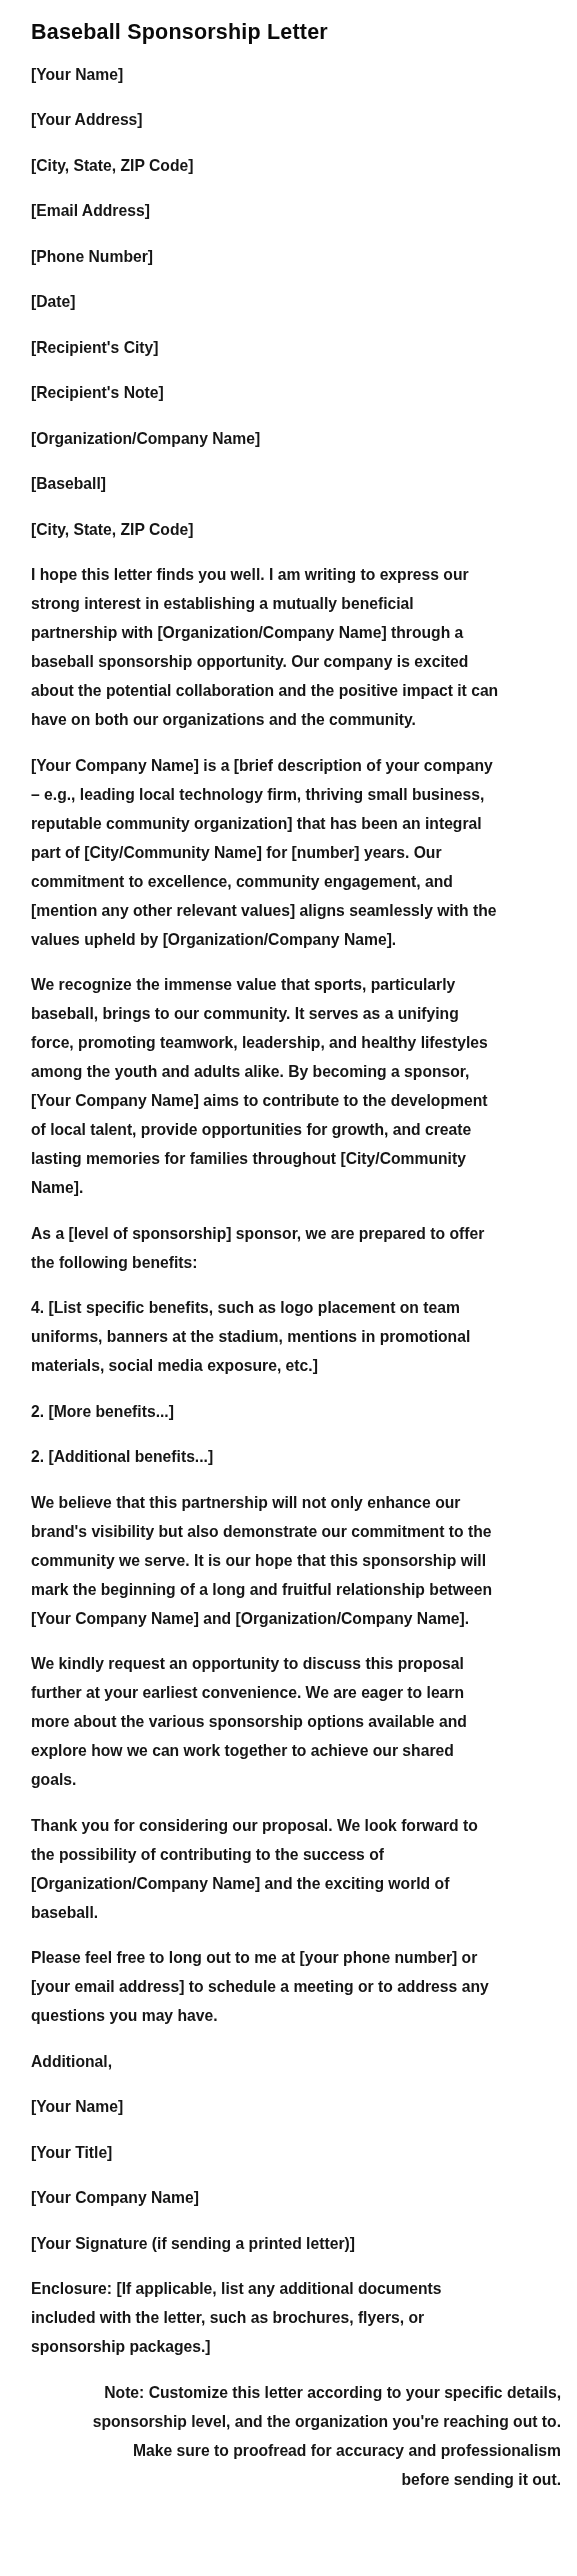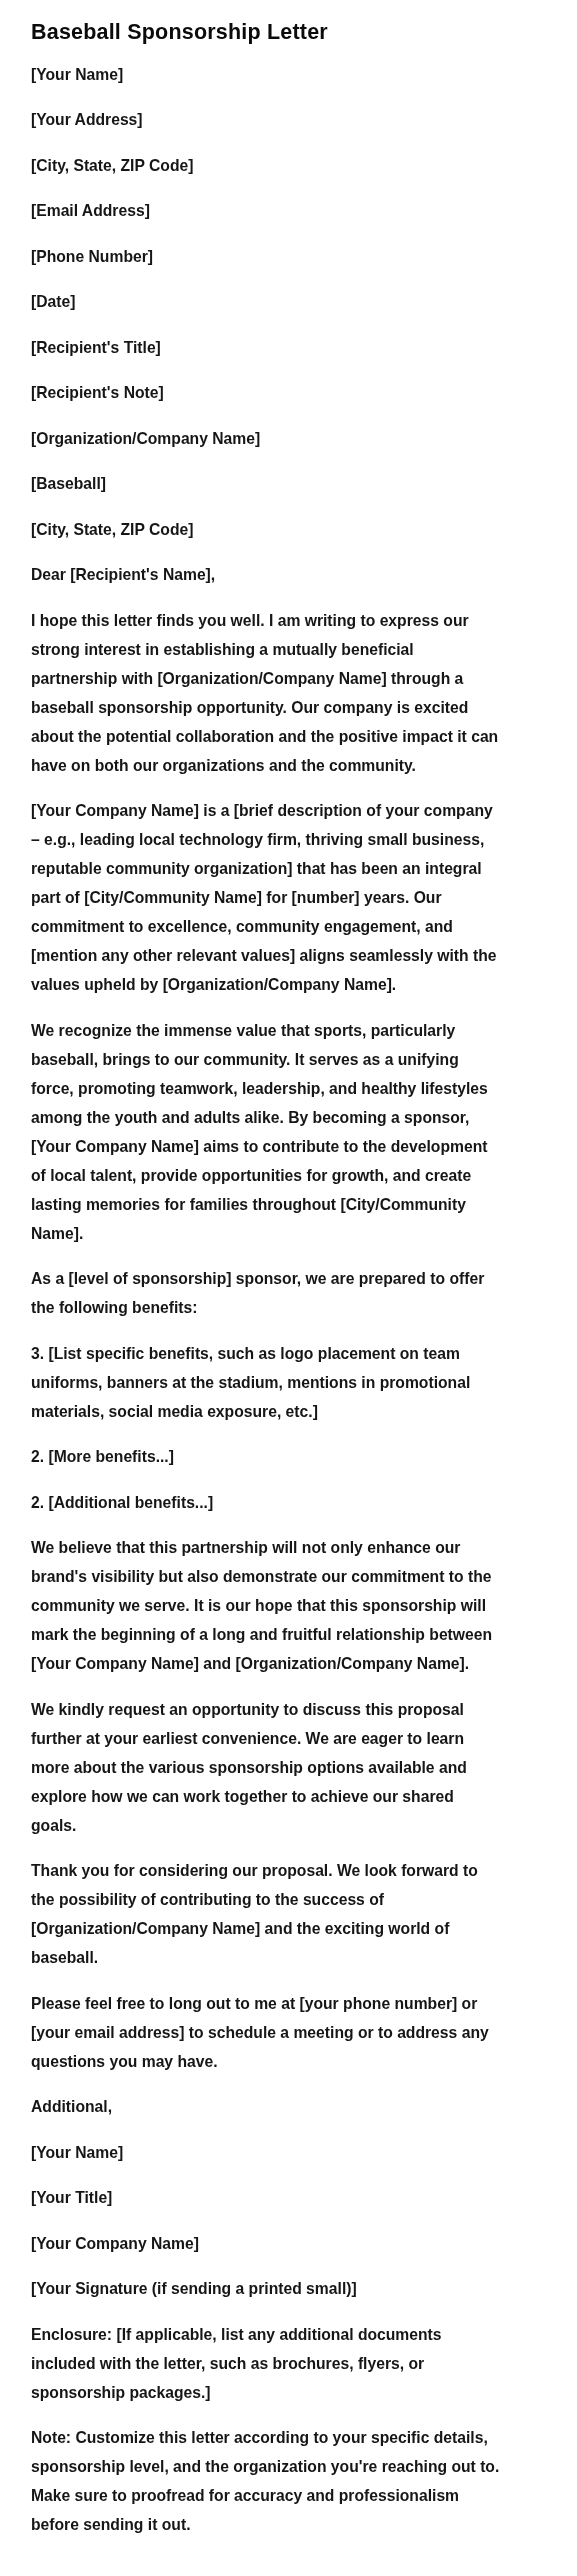--- a/index.html
+++ b/index.html
@@ -27,40 +27,39 @@
   }
   .para {
     font-size: 15.7px;
     line-height: 29px;
     font-weight: 700;
     color: #161616;
     white-space: pre-line;
     margin-bottom: 16.5px;
     max-width: 530px;
   }
-  .para:last-child { margin-bottom: 10px; }
+  .para:last-child { margin-bottom: 10px; text-align: right; }
 </style>
 </head>
 <body>
 
 <div class="page">
   <h1 class="doc-title">Baseball Sponsorship Letter</h1>
   <div class="letter-body">
       <p class="para">[Your Name]</p>
       <p class="para">[Your Address]</p>
       <p class="para">[City, State, ZIP Code]</p>
       <p class="para">[Email Address]</p>
       <p class="para">[Phone Number]</p>
       <p class="para">[Date]</p>
-      <p class="para">[Recipient's Title]</p>
+      <p class="para">[Recipient's City]</p>
       <p class="para">[Recipient's Note]</p>
       <p class="para">[Organization/Company Name]</p>
       <p class="para">[Baseball]</p>
       <p class="para">[City, State, ZIP Code]</p>
-      <p class="para">Dear [Recipient's Name],</p>
       <p class="para">I hope this letter finds you well. I am writing to express our
 strong interest in establishing a mutually beneficial
 partnership with [Organization/Company Name] through a
 baseball sponsorship opportunity. Our company is excited
 about the potential collaboration and the positive impact it can
 have on both our organizations and the community.</p>
       <p class="para">[Your Company Name] is a [brief description of your company
 – e.g., leading local technology firm, thriving small business,
 reputable community organization] that has been an integral
 part of [City/Community Name] for [number] years. Our
@@ -70,21 +69,21 @@
       <p class="para">We recognize the immense value that sports, particularly
 baseball, brings to our community. It serves as a unifying
 force, promoting teamwork, leadership, and healthy lifestyles
 among the youth and adults alike. By becoming a sponsor,
 [Your Company Name] aims to contribute to the development
 of local talent, provide opportunities for growth, and create
 lasting memories for families throughout [City/Community
 Name].</p>
       <p class="para">As a [level of sponsorship] sponsor, we are prepared to offer
 the following benefits:</p>
-      <p class="para">3. [List specific benefits, such as logo placement on team
+      <p class="para">4. [List specific benefits, such as logo placement on team
 uniforms, banners at the stadium, mentions in promotional
 materials, social media exposure, etc.]</p>
       <p class="para">2. [More benefits...]</p>
       <p class="para">2. [Additional benefits...]</p>
       <p class="para">We believe that this partnership will not only enhance our
 brand's visibility but also demonstrate our commitment to the
 community we serve. It is our hope that this sponsorship will
 mark the beginning of a long and fruitful relationship between
 [Your Company Name] and [Organization/Company Name].</p>
       <p class="para">We kindly request an opportunity to discuss this proposal
@@ -96,21 +95,21 @@
 the possibility of contributing to the success of
 [Organization/Company Name] and the exciting world of
 baseball.</p>
       <p class="para">Please feel free to long out to me at [your phone number] or
 [your email address] to schedule a meeting or to address any
 questions you may have.</p>
       <p class="para">Additional,</p>
       <p class="para">[Your Name]</p>
       <p class="para">[Your Title]</p>
       <p class="para">[Your Company Name]</p>
-      <p class="para">[Your Signature (if sending a printed small)]</p>
+      <p class="para">[Your Signature (if sending a printed letter)]</p>
       <p class="para">Enclosure: [If applicable, list any additional documents
 included with the letter, such as brochures, flyers, or
 sponsorship packages.]</p>
       <p class="para">Note: Customize this letter according to your specific details,
 sponsorship level, and the organization you're reaching out to.
 Make sure to proofread for accuracy and professionalism
 before sending it out.</p>
     </div>
 </div>
 

